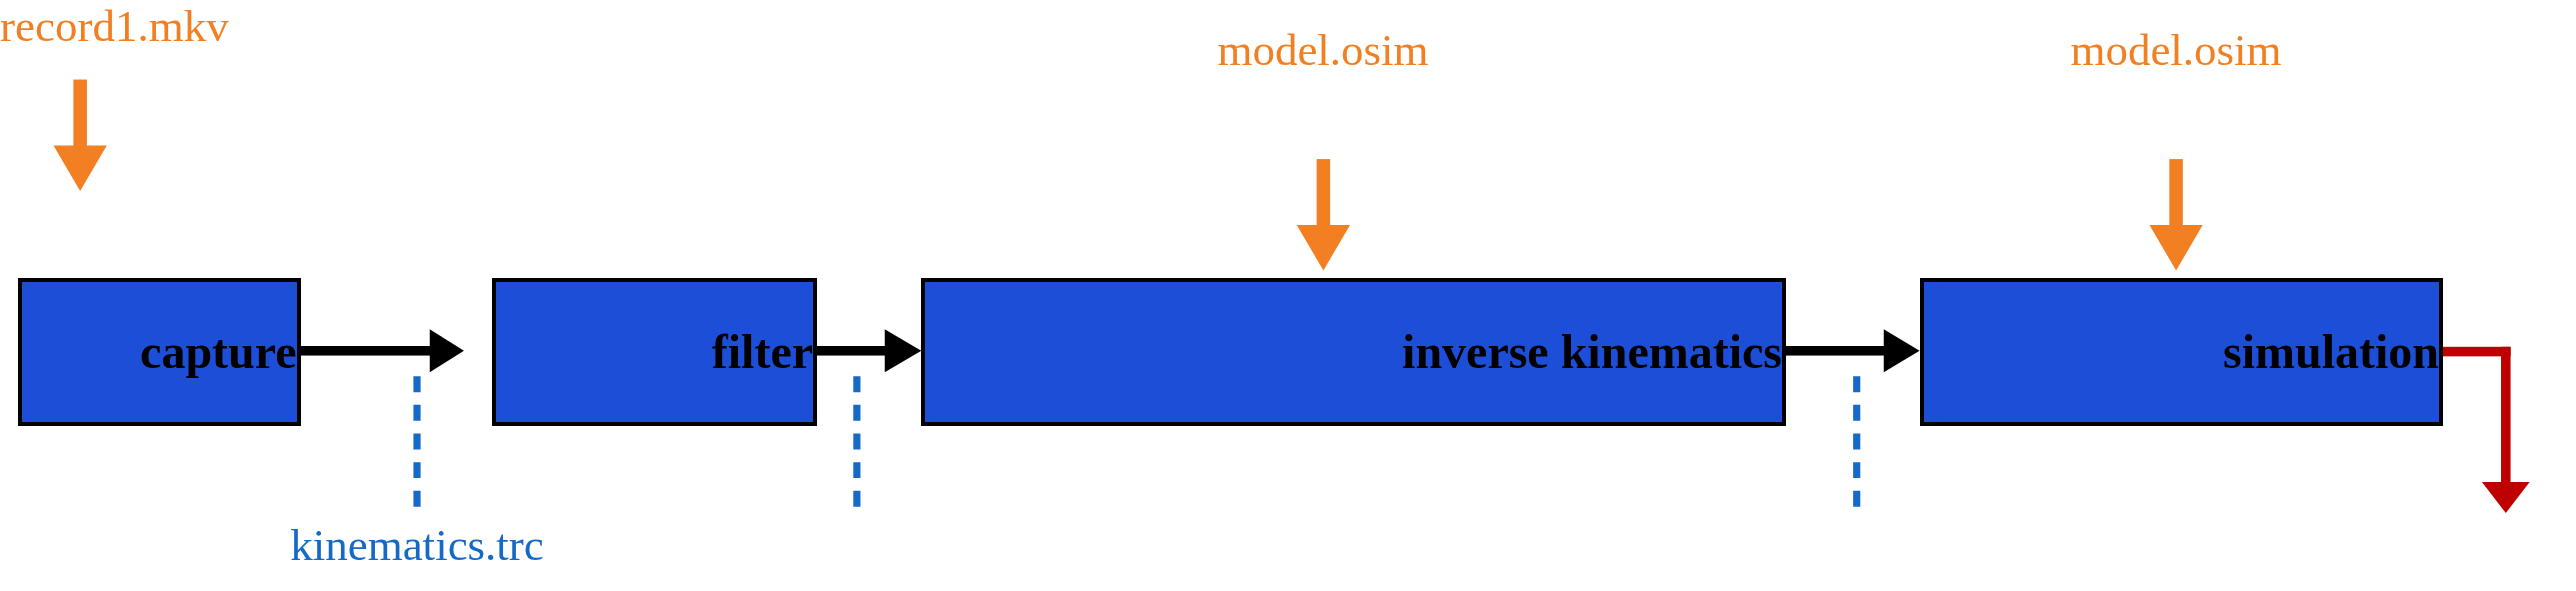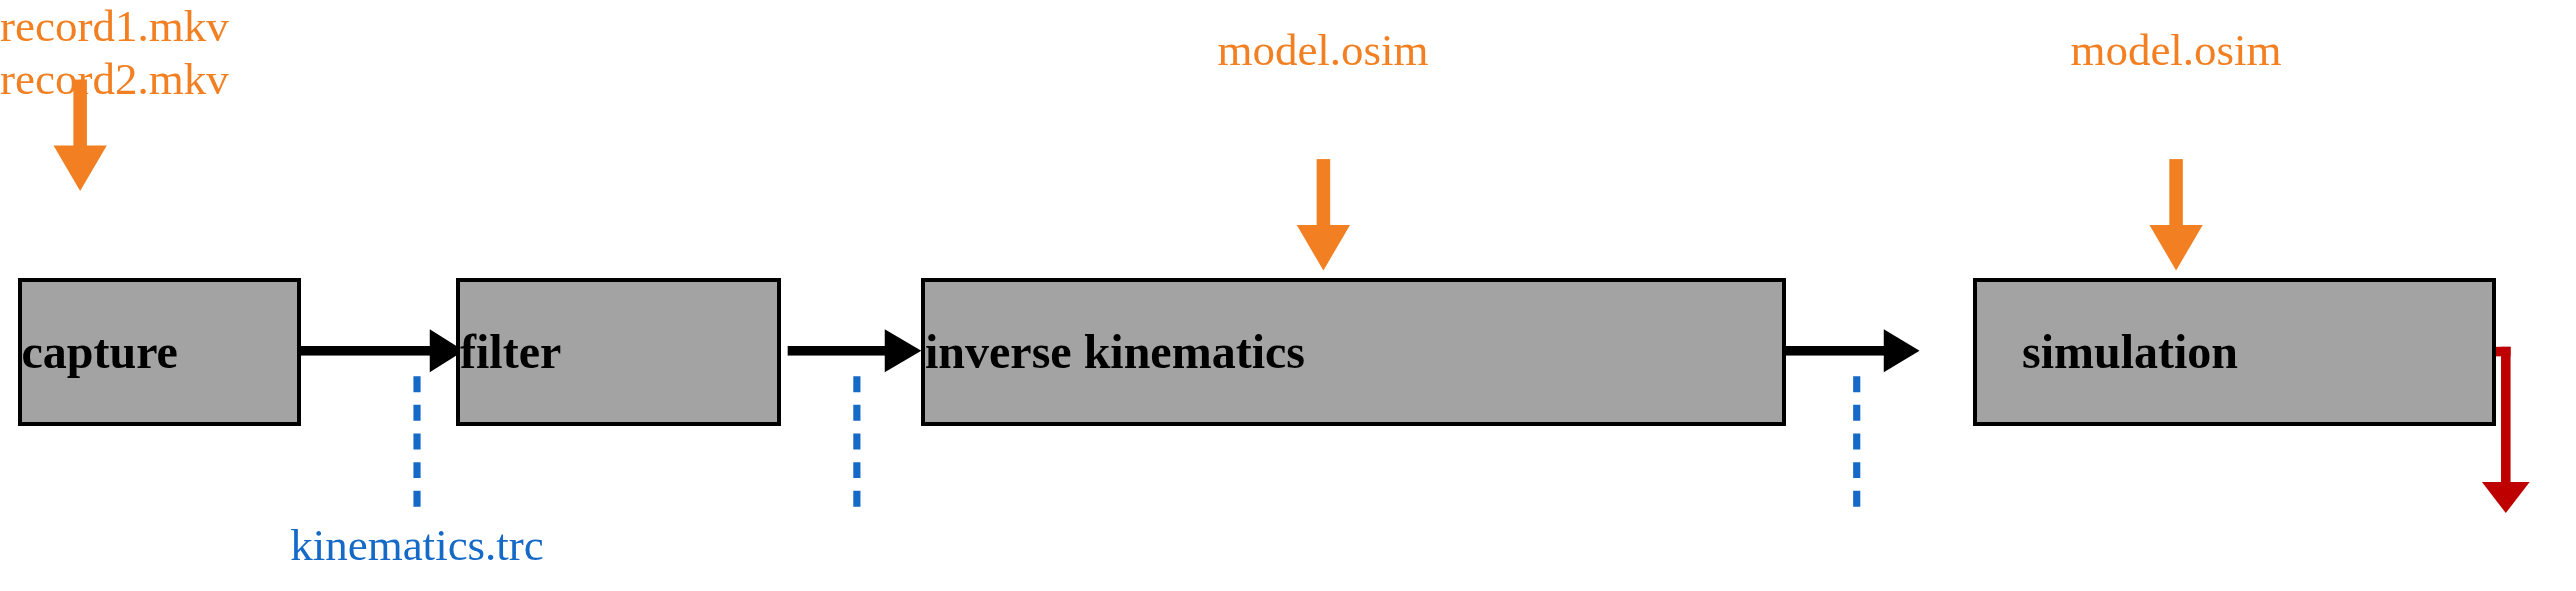--- a/index.html
+++ b/index.html
@@ -3,22 +3,22 @@
 <meta charset="utf-8">
 <style>
   html,body{margin:0;padding:0;background:#ffffff;}
   body{width:2576px;height:591px;overflow:hidden;font-family:"Liberation Serif",serif;}
   #stage{position:relative;width:2576px;height:591px;background:#ffffff;}
 
   .node-box{
     position:absolute;
     box-sizing:border-box;
     border:4.8px solid #000000;
-    background:#a3a3a3;
-    display:flex;align-items:center;justify-content:flex-start;
+    background:#1d4ed8;
+    display:flex;align-items:center;justify-content:flex-end;
   }
   .node-label{
     font-family:"Liberation Serif",serif;
     font-weight:700;
     font-size:48px;
     color:#000000;
     line-height:1;
     white-space:nowrap;
   }
 
@@ -82,44 +82,43 @@
 
     <g>
       <rect x="3068" y="436" width="88" height="12" fill="#BE0000"></rect>
       <rect x="3144" y="436" width="12" height="182" fill="#BE0000"></rect>
       <polygon points="3120,606 3180,606 3150,645" fill="#BE0000"></polygon>
     </g>
   </svg>
 
   <div class="file-label file-in" style="left:0px;top:0px;width:175px;">
     <div>record1.mkv</div>
-    <div>record2.mkv</div>
   </div>
 
   <div class="file-label file-in" style="left:1148px;top:24px;width:350px;">
     <div>model.osim</div>
   </div>
 
   <div class="file-label file-in" style="left:2001px;top:24px;width:350px;">
     <div>model.osim</div>
   </div>
 
   <div class="node-box" style="left:17.5px;top:278px;width:283px;height:148px;">
     <span class="node-label">capture</span>
   </div>
 
-  <div class="node-box" style="left:456px;top:278px;width:325px;height:148px;">
+  <div class="node-box" style="left:492px;top:278px;width:325px;height:148px;">
     <span class="node-label">filter</span>
   </div>
 
   <div class="node-box" style="left:921px;top:278px;width:865px;height:148px;">
     <span class="node-label">inverse kinematics</span>
   </div>
 
-  <div class="node-box" style="left:1973px;top:278px;width:523px;height:148px;padding-left:45px;">
+  <div class="node-box" style="left:1920px;top:278px;width:523px;height:148px;padding-left:45px;">
     <span class="node-label">simulation</span>
   </div>
 
   <div class="file-label file-mid" style="left:242px;top:519px;width:350px;">kinematics.trc</div>
 
 
 
 
 </div>
 

